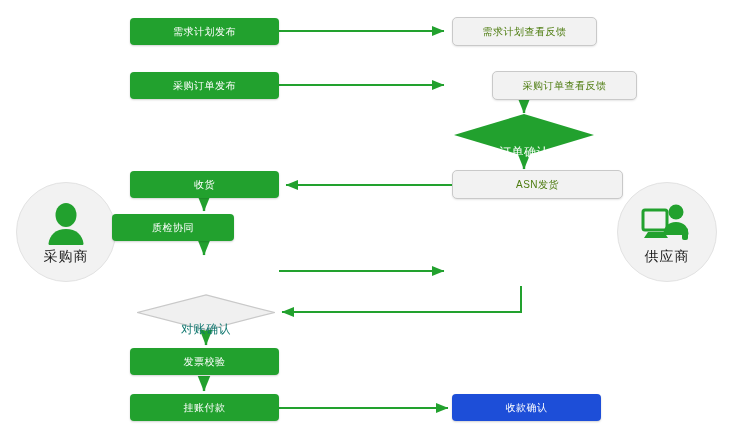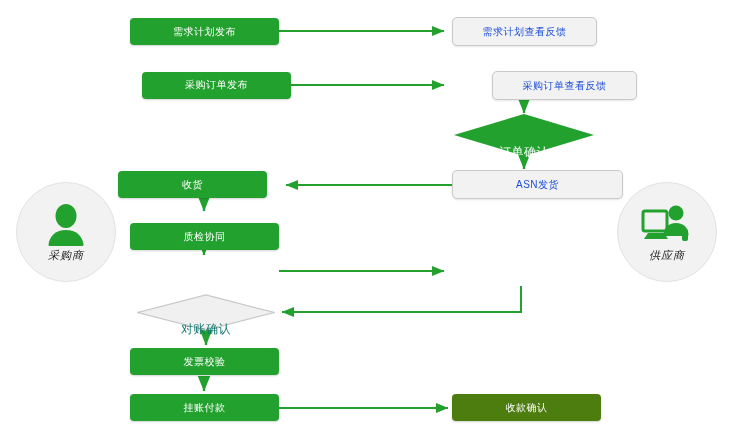--- a/index.html
+++ b/index.html
@@ -39,27 +39,27 @@
     z-index: 2;
   }
   .node.green {
     background: #22a12e;
     color: #ffffff;
     border-radius: 4px;
     box-shadow: 0 1px 2px rgba(0,0,0,0.18);
   }
   .node.gray {
     background: #f2f2f2;
-    color: #1d4ed8;
+    color: #4d7c0f;
     border: 1px solid #c9c9c9;
     border-radius: 5px;
     box-shadow: 0 1px 2px rgba(0,0,0,0.10);
   }
   .node.orange {
-    background: #4d7c0f;
+    background: #1d4ed8;
     color: #ffffff;
     border-radius: 4px;
     box-shadow: 0 1px 2px rgba(0,0,0,0.18);
     font-family: Liberation Serif, serif;
   }
   .diamond-wrap {
     position: absolute;
     z-index: 2;
   }
   .diamond-wrap svg {
@@ -97,25 +97,24 @@
     justify-content: center;
     z-index: 2;
   }
   .actor .glyph {
     width: 52px;
     height: 46px;
     display: block;
     margin-bottom: 1px;
   }
   .actor .actor-label {
-    font-size: 11px;
+    font-size: 14px;
     color: #1a1a1a;
     letter-spacing: 1px;
     line-height: 1;
-    font-style: italic;
   }
 </style>
 </head>
 <body>
 
 <div id="canvas">
 
   <svg id="wires" viewBox="0 0 731 436" width="731" height="436" xmlns="http://www.w3.org/2000/svg">
     <defs>
       <marker id="arrowR" markerWidth="7" markerHeight="7" refX="6.2" refY="3" orient="auto">
@@ -174,44 +173,44 @@
   </div>
 
   <div class="node green" style="left:130px; top:18px; width:149px; height:27px;">
     <span>需求计划发布</span>
   </div>
 
   <div class="node gray" style="left:452px; top:17px; width:145px; height:29px;">
     <span>需求计划查看反馈</span>
   </div>
 
-  <div class="node green" style="left:142px; top:72px; width:149px; height:27px;font-family:Liberation Mono, monospace;">
+  <div class="node green" style="left:130px; top:72px; width:149px; height:27px;">
     <span>采购订单发布</span>
   </div>
 
   <div class="node gray" style="left:452px; top:71px; width:145px; height:29px;margin-left:40px;">
     <span>采购订单查看反馈</span>
   </div>
 
   <div class="diamond-wrap green-d" style="left:454px; top:114px; width:140px; height:42px;">
     <svg viewBox="0 0 140 42" width="140" height="42" xmlns="http://www.w3.org/2000/svg">
       <polygon points="70,0 140,21 70,42 0,21" fill="#22a12e"></polygon>
     </svg>
     <div class="diamond-label">订单确认</div>
   </div>
 
   <div class="node gray" style="left:452px; top:170px; width:171px; height:29px;">
     <span>ASN发货</span>
   </div>
 
-  <div class="node green" style="left:118px; top:171px; width:149px; height:27px;">
+  <div class="node green" style="left:130px; top:171px; width:149px; height:27px;">
     <span>收货</span>
   </div>
 
-  <div class="node green" style="left:130px; top:214px; width:149px; height:27px;margin-top:9px;">
+  <div class="node green" style="left:112px; top:214px; width:122px; height:27px;">
     <span>质检协同</span>
   </div>
 
 
 
   <div class="diamond-wrap gray-d" style="left:137px; top:294px; width:138px; height:37px;">
     <svg viewBox="0 0 138 37" width="138" height="37" xmlns="http://www.w3.org/2000/svg">
       <polygon points="69,0.8 137.2,18.5 69,36.2 0.8,18.5" fill="#f0f0f0" stroke="#c9c9c9" stroke-width="1.2"></polygon>
     </svg>
     <div class="diamond-label">对账确认</div>

